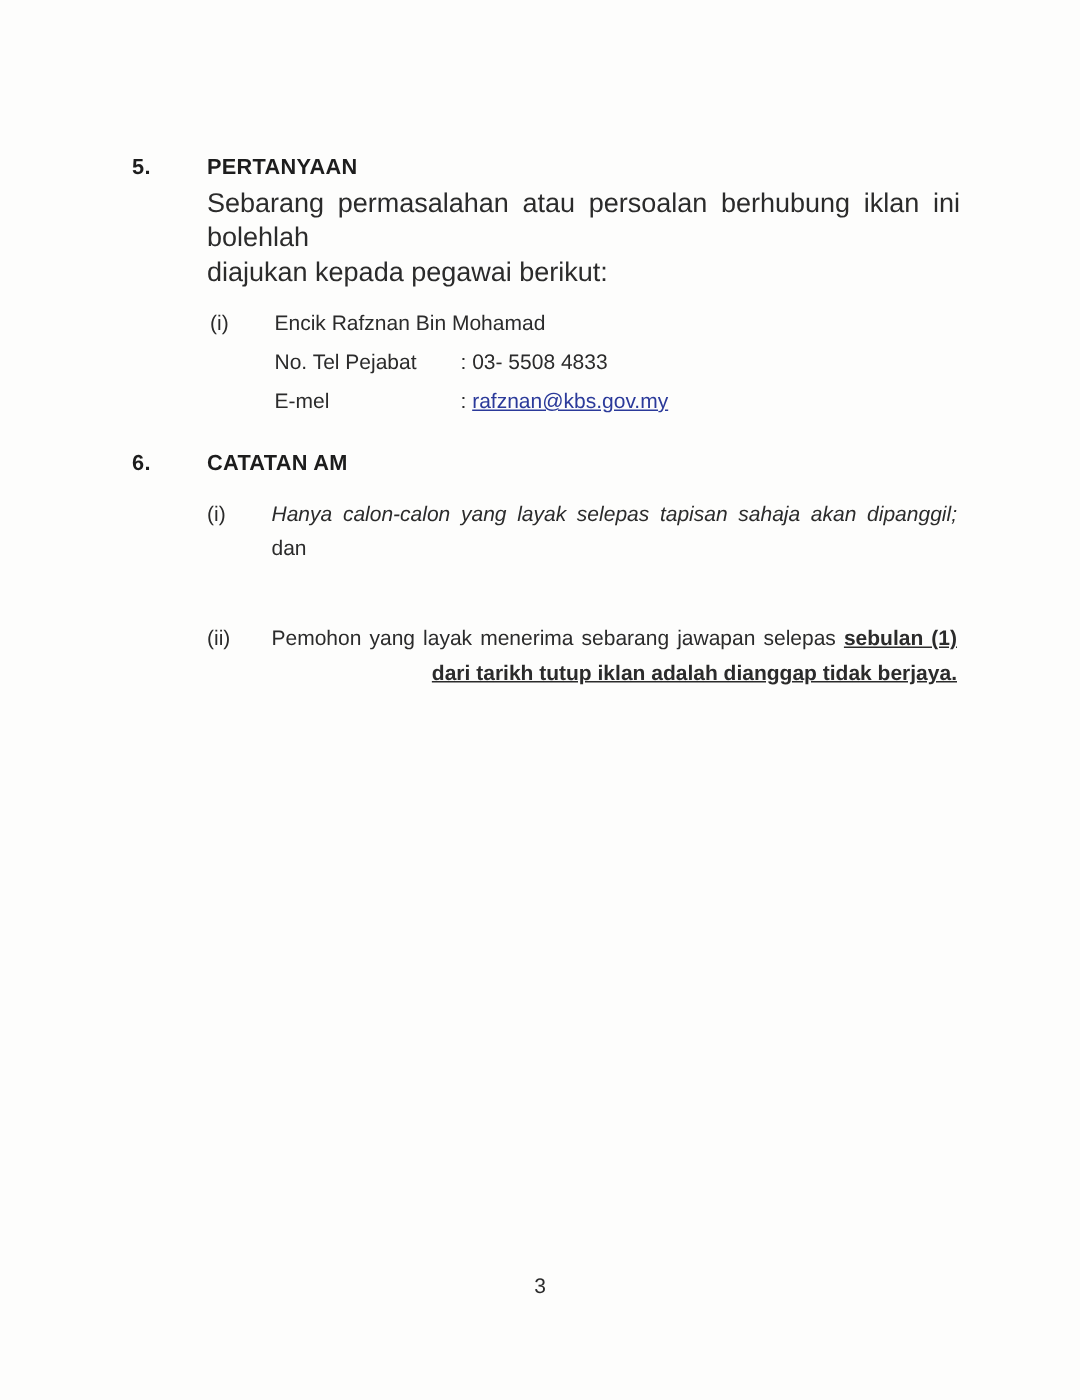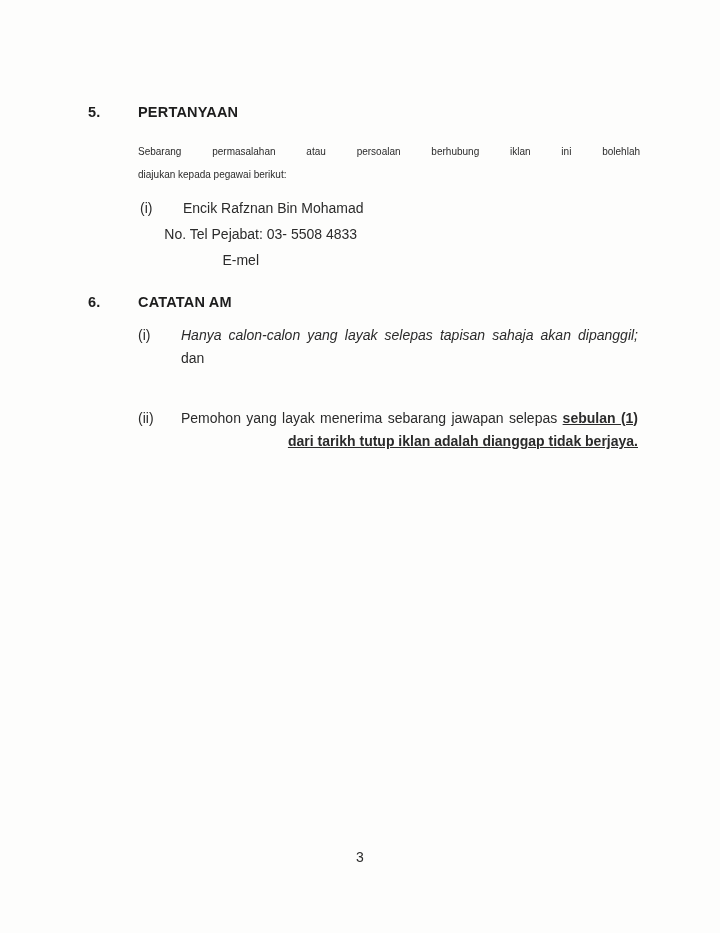--- a/index.html
+++ b/index.html
@@ -26,23 +26,23 @@
     font-weight: bold;
     color: #1d1d1d;
     font-size: 14.5px;
     line-height: 24px;
     letter-spacing: 0.2px;
   }
   .sect-num {
     flex: 0 0 50px;
   }
   .para {
-    margin: 16px 0 0 50px;
+    margin: 0 0 0 50px;
     width: 502px;
-    font-size: 10px;
+    font-size: 18px;
     line-height: 23px;
   }
   .jline {
     text-align: justify;
     text-align-last: justify;
     text-justify: inter-word;
   }
   .contact {
     margin-top: 9px;
     font-size: 14px;
@@ -50,22 +50,21 @@
   }
   .crow {
     display: flex;
   }
   .crow .marker {
     flex: 0 0 43px;
     margin-left: 52px;
   }
   .crow .clabel {
     flex: 0 0 124px;
-    margin-left: 47px;
-    text-align: right;
+    margin-left: 95px;
   }
   .email-link {
     color: #2b3a9a;
     text-decoration: underline;
     cursor: pointer;
   }
   .section-6 {
     margin-top: 17px;
   }
   .item {
@@ -113,20 +112,21 @@
       <div class="crow">
         <span class="marker">(i)</span>
         <span>Encik Rafznan Bin Mohamad</span>
       </div>
       <div class="crow">
         <span class="clabel">No. Tel Pejabat</span>
         <span>: 03- 5508 4833</span>
       </div>
       <div class="crow">
         <span class="clabel">E-mel</span>
+        <span><span>:</span>&nbsp;<a class="email-link">rafznan@kbs.gov.my</a></span>
       </div>
     </div>
   </section>
 
   <section class="section-6">
     <div class="sect-head">
       <span class="sect-num">6.</span>
       <span class="sect-title">CATATAN AM</span>
     </div>
 

